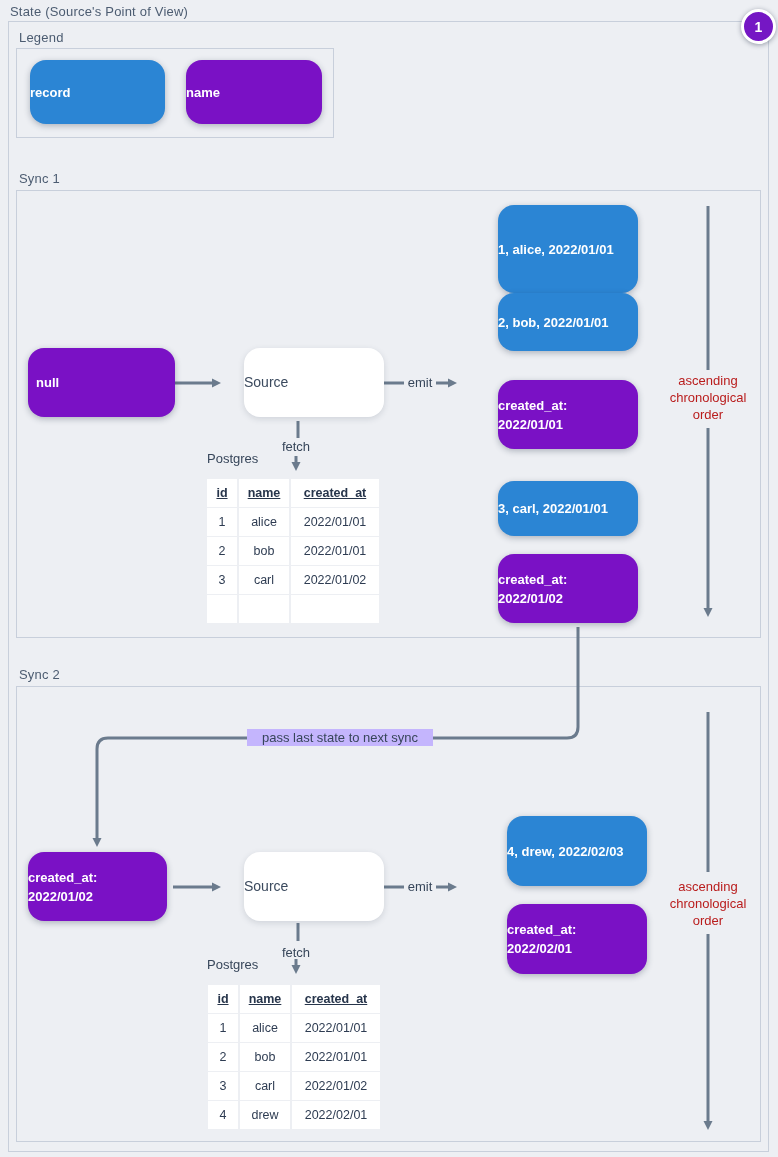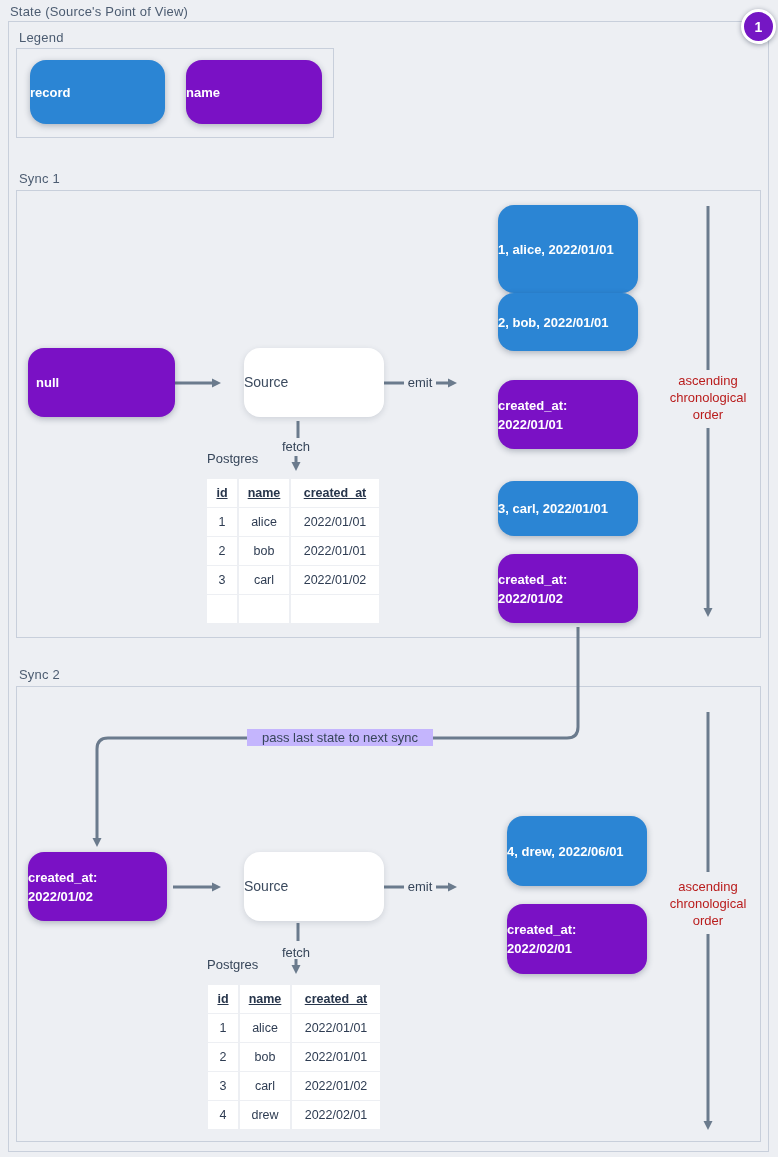--- a/index.html
+++ b/index.html
@@ -177,21 +177,21 @@
     <span>2022/01/02</span>
   </div>
   <div class="node source" id="s2-source">
     <span>Source</span>
   </div>
   <div class="ann" id="s2-emit">emit</div>
   <div class="ann" id="s2-fetch">fetch</div>
   <div class="ann" id="s2-postgres">Postgres</div>
 
   <div class="node record" id="s2-rec0">
-    <span>4, drew, 2022/06/01</span>
+    <span>4, drew, 2022/02/03</span>
   </div>
   <div class="node state" id="s2-rec1">
     <span>created_at:</span>
     <span>2022/02/01</span>
   </div>
 
   <div class="order-note" id="s2-order">
     <div>ascending</div>
     <div>chronological</div>
     <div>order</div>

